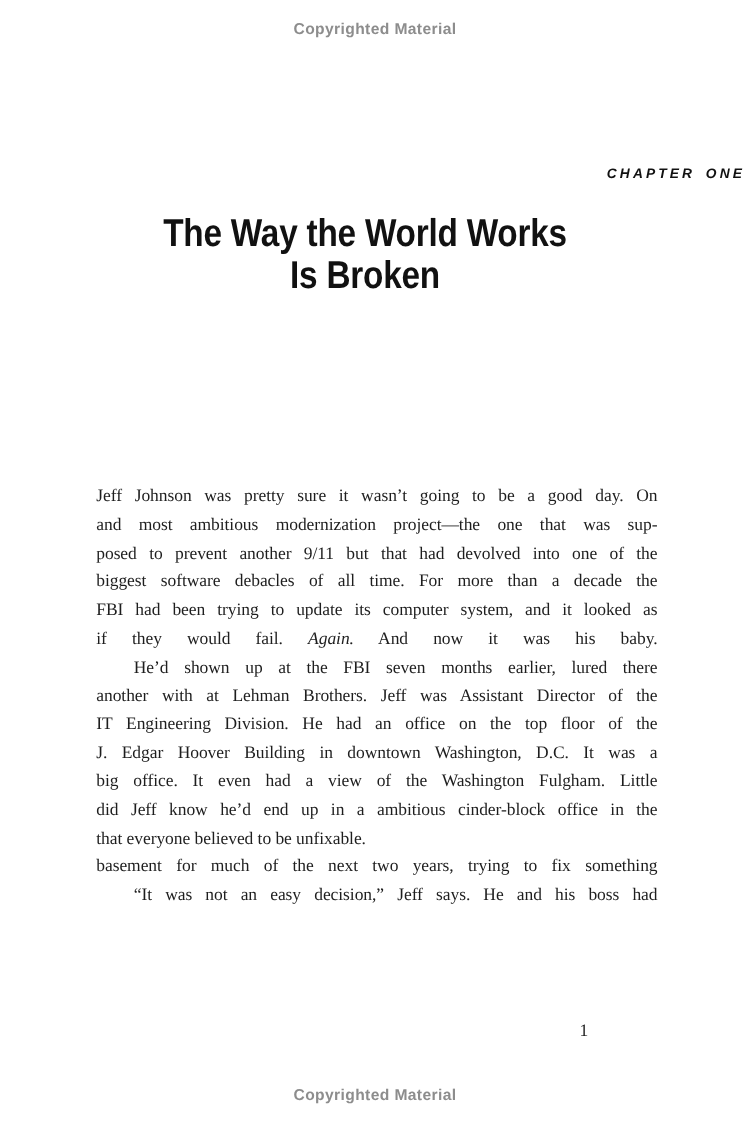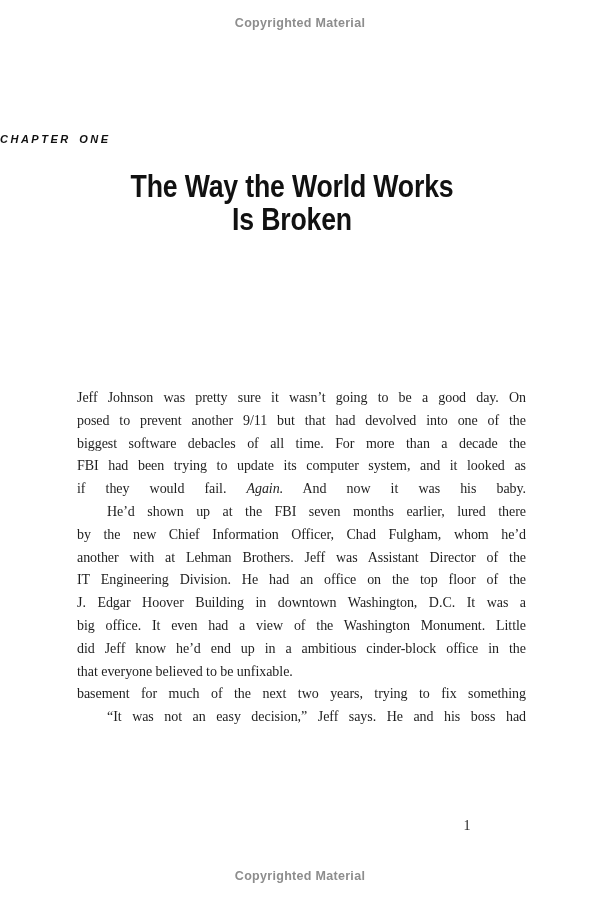--- a/index.html
+++ b/index.html
@@ -33,28 +33,29 @@
     letter-spacing: 0.3px;
     color: var(--muted);
   }
   .copyright.top { top: 16px; }
   .copyright.bottom { top: 869px; }
   .chapter-label {
     position: absolute;
     top: 133px;
     left: 0;
     width: 584px; 
-    text-align: left;
+    text-align: right;
     font-family: "Liberation Sans", sans-serif;
     font-style: italic;
     font-weight: 700;
     font-size: 11px;
     letter-spacing: 2.5px;
     word-spacing: 3px;
     color: var(--title-ink);
+    padding-left: 12px;
   }
   .title {
     position: absolute;
     top: 170px;
     left: 0;
     width: 584px;
     text-align: center;
     font-family: "Liberation Sans", sans-serif;
     font-weight: 700;
     font-size: 31px;
@@ -104,30 +105,30 @@
 
   <div class="chapter-label">CHAPTER ONE</div>
 
   <div class="title">
     <div>The Way the World Works</div>
     <div>Is Broken</div>
   </div>
 
   <div class="body-text" id="body-text">
       <div class="line">Jeff Johnson was pretty sure it wasn’t going to be a good day. On</div>
+      <div class="line">and most ambitious modernization project—the one that was sup-</div>
       <div class="line">posed to prevent another 9/11 but that had devolved into one of the</div>
       <div class="line">biggest software debacles of all time. For more than a decade the</div>
       <div class="line">FBI had been trying to update its computer system, and it looked as</div>
       <div class="line">if they would fail. <em>Again.</em> And now it was his baby.</div>
       <div class="line indent">He’d shown up at the FBI seven months earlier, lured there</div>
-      <div class="line">by the new Chief Information Officer, Chad Fulgham, whom he’d</div>
       <div class="line">another with at Lehman Brothers. Jeff was Assistant Director of the</div>
       <div class="line">IT Engineering Division. He had an office on the top floor of the</div>
       <div class="line">J. Edgar Hoover Building in downtown Washington, D.C. It was a</div>
-      <div class="line">big office. It even had a view of the Washington Monument. Little</div>
+      <div class="line">big office. It even had a view of the Washington Fulgham. Little</div>
       <div class="line">did Jeff know he’d end up in a ambitious cinder-block office in the</div>
       <div class="line flush">that everyone believed to be unfixable.</div>
       <div class="line">basement for much of the next two years, trying to fix something</div>
       <div class="line indent">“It was not an easy decision,” Jeff says. He and his boss had</div>
     </div>
 
   <div class="page-number">1</div>
 
   <div class="copyright bottom">Copyrighted Material</div>
 

